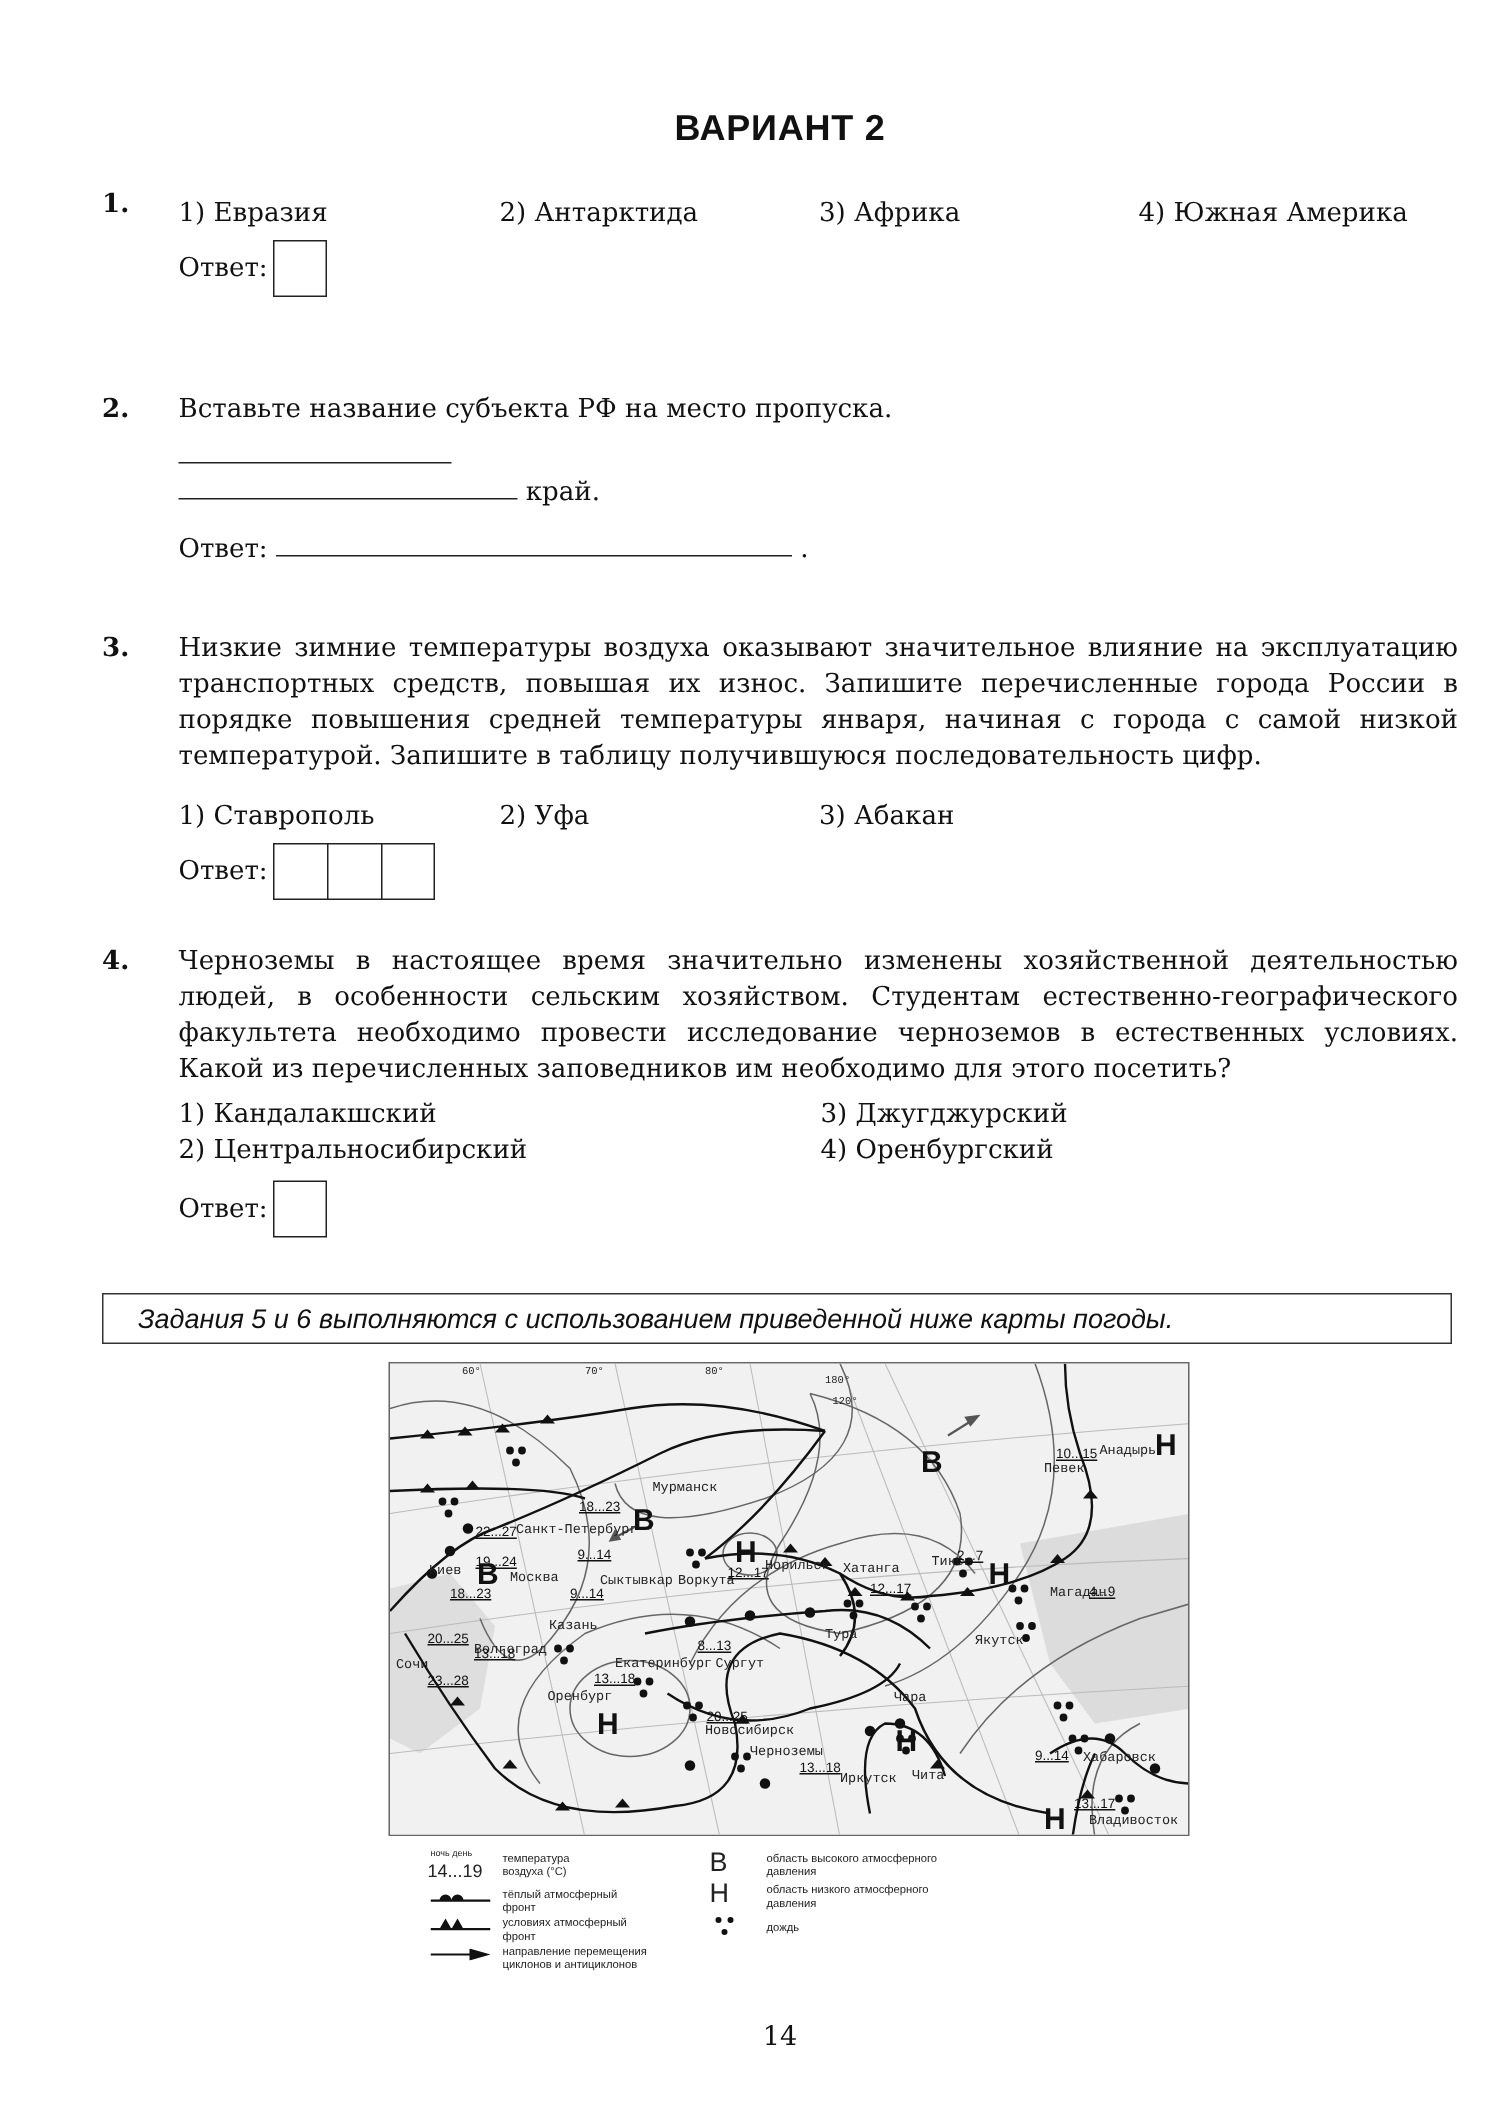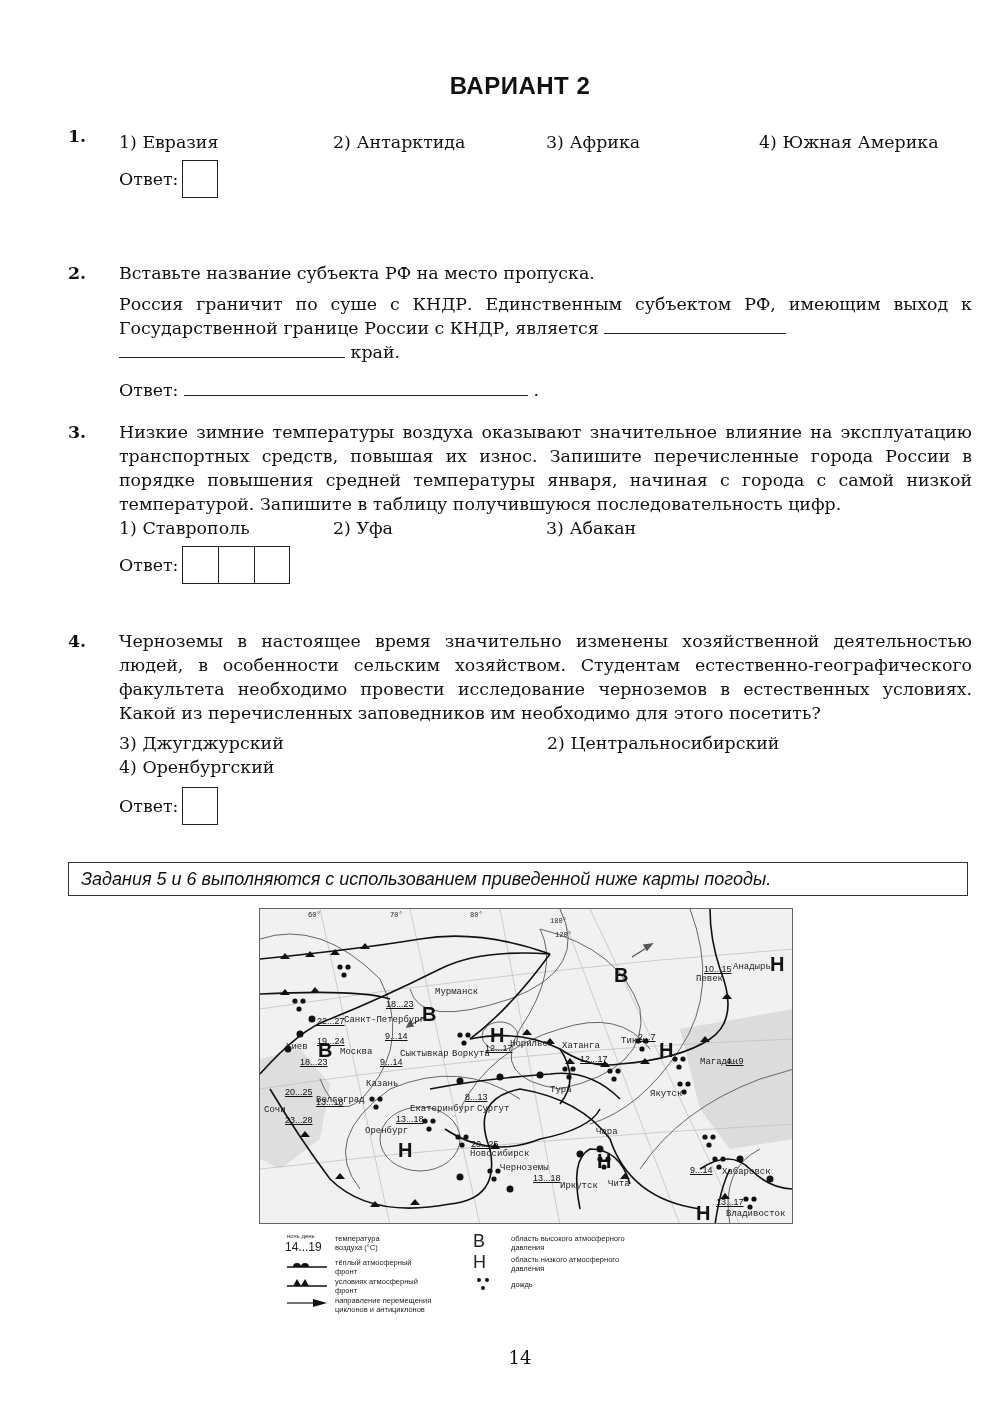--- a/index.html
+++ b/index.html
@@ -12,21 +12,21 @@
   .opts{display:flex;margin-top:6px;}
   .opts span{display:block;}
   .ans{display:flex;align-items:center;margin-top:6px;}
   .ans .lbl{margin-right:4px;}
   .box{width:36px;height:38px;border:1.5px solid #222;box-sizing:border-box;display:inline-block;}
   .boxes{display:flex;}
   .boxes .box{border-right:none;}
   .boxes .box:last-child{border-right:1.5px solid #222;}
   .blank{display:inline-block;border-bottom:1px solid #222;vertical-align:baseline;height:14px;}
   .grid2{display:grid;grid-template-columns:428px 400px;margin-top:6px;row-gap:0;}
-  .note{position:absolute;left:68px;top:862px;width:900px;height:34px;border:1.2px solid #333;box-sizing:border-box;font-family:"Liberation Sans",sans-serif;font-style:italic;font-size:18px;line-height:32px;padding-left:12px;}
+  .note{position:absolute;left:68px;top:862px;width:900px;height:34px;border:1.2px solid #333;box-sizing:border-box;font-family:"Liberation Sans",sans-serif;font-style:italic;font-size:18px;line-height:32px;padding-left:23px;}
   .map{position:absolute;left:259px;top:908px;width:534px;height:316px;border:1px solid #666;box-sizing:border-box;background:#f3f3f3;overflow:hidden;}
   .map svg{position:absolute;left:0;top:0;}
   .mlabel{position:absolute;font-family:Liberation Mono, monospace;font-size:9px;color:#222;white-space:nowrap;}
   .mtemp{position:absolute;font-family:"Liberation Sans",sans-serif;font-size:9px;color:#111;white-space:nowrap;text-decoration:underline;}
   .mpress{position:absolute;font-family:"Liberation Sans",sans-serif;font-size:20px;font-weight:bold;color:#111;}
   .legend{position:absolute;left:283px;top:1232px;width:360px;height:90px;font-family:"Liberation Sans",sans-serif;font-size:7.5px;color:#222;}
   .legend .it{position:absolute;line-height:9px;}
   .pagenum{position:absolute;top:1347px;left:0;width:1040px;text-align:center;font-size:18px;}
 </style>
 </head>
@@ -48,58 +48,58 @@
       <span class="box"></span>
     </div>
   </div>
 </div>
 
 <div class="q" style="top:261px">
   <span class="num">2.</span>
   <div class="body">
     <p>Вставьте название субъекта РФ на место пропуска.</p>
     <p style="margin-top:7px">
-      <span>Россия граничит по суше с КНДР. Единственным субъектом РФ, имеющим выход к Государственной границе России с КНДР, является</span>
       <span class="blank" style="width:182px"></span><br>
       <span class="blank" style="width:226px"></span>
       <span>край.</span>
     </p>
     <div style="margin-top:14px">
       <span>Ответ:</span>
       <span class="blank" style="width:344px"></span>
       <span>.</span>
     </div>
   </div>
 </div>
 
 <div class="q" style="top:420px">
   <span class="num">3.</span>
   <div class="body">
     <p>Низкие зимние температуры воздуха оказывают значительное влияние на эксплуатацию транспортных средств, повышая их износ. Запишите перечисленные города России в порядке повышения средней температуры января, начиная с города с самой низкой температурой. Запишите в таблицу получившуюся последовательность цифр.</p>
-    <div class="opts" style="margin-top:0">
+    <div class="opts" style="margin-top:16px">
       <span style="width:214px">1) Ставрополь</span>
       <span style="width:213px">2) Уфа</span>
       <span>3) Абакан</span>
     </div>
     <div class="ans" style="margin-top:6px">
       <span class="lbl">Ответ:</span>
       <span class="boxes">
         <span class="box"></span>
         <span class="box"></span>
         <span class="box"></span>
       </span>
     </div>
   </div>
 </div>
 
 <div class="q" style="top:629px">
   <span class="num">4.</span>
   <div class="body">
     <p>Черноземы в настоящее время значительно изменены хозяйственной деятельностью людей, в особенности сельским хозяйством. Студентам естественно-географического факультета необходимо провести исследование черноземов в естественных условиях. Какой из перечисленных заповедников им необходимо для этого посетить?</p>
     <div class="grid2">
+      <span>1) Кандалакшский</span>
       <span>3) Джугджурский</span>
       <span>2) Центральносибирский</span>
       <span>4) Оренбургский</span>
     </div>
     <div class="ans" style="margin-top:8px">
       <span class="lbl">Ответ:</span>
       <span class="box"></span>
     </div>
   </div>
 </div>

